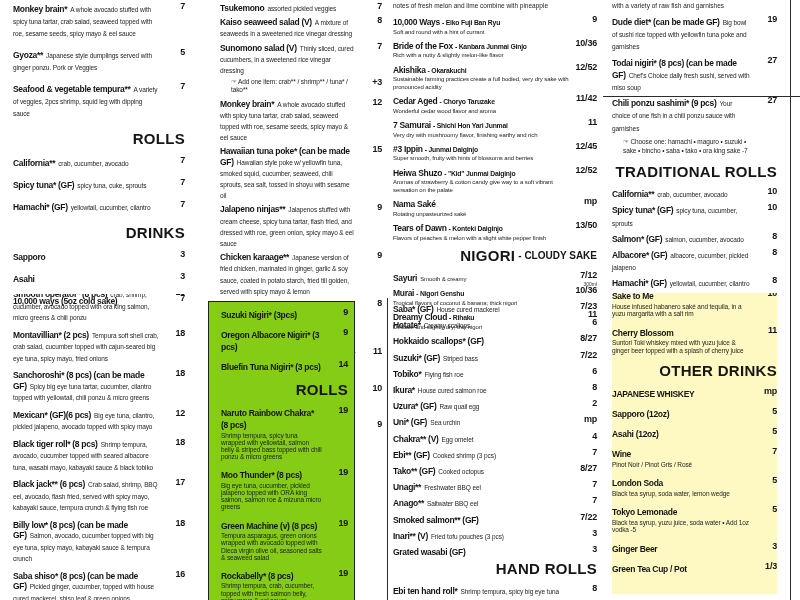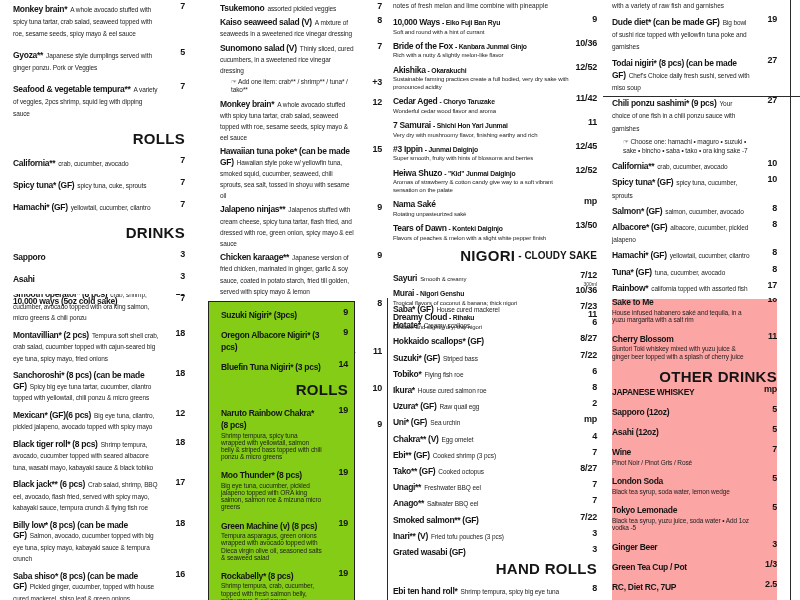--- a/index.html
+++ b/index.html
@@ -39,25 +39,25 @@
   #col3-top .item{margin-bottom:3px;line-height:9px;}
   #col3-top .ds{font-size:6px;line-height:7.4px;}
   #col3-top .h{margin:6px 0 7px;}
   #col3-bottom{left:393px;top:302px;width:204px;z-index:1;}
   #col3-bottom .item{margin-bottom:4px;line-height:9.2px;}
   #col3-bottom .h{margin:4px 0 7px;}
   
   #col4-top{left:612px;top:2px;width:165px;}
   #col4-top .item{margin-bottom:4px;line-height:9.2px;}
   #col4-top .h{margin:9px 0 7px;}
-  #col4-drinks{left:612px;top:299px;width:165px;height:301px;overflow:hidden;background:#fca5a5;z-index:2;}
+  #col4-drinks{left:612px;top:293px;width:165px;height:301px;overflow:hidden;background:#fef9c3;z-index:2;}
   #col4-drinks>.item:first-child{margin-top:-4px;}
   #col4-drinks .item{margin-bottom:8px;line-height:9px;}
   #col4-drinks .ds{line-height:7.5px;}
-  #col4-drinks .h{margin:9px 0 0;}
+  #col4-drinks .h{margin:9px 0 8px;}
   
   .vline{position:absolute;width:1px;background:#2b2b2b;z-index:3;}
   #vline-col3{left:387px;top:298px;height:302px;}
   #vline-right{left:790px;top:0;height:600px;}
   #hrule-col4{position:absolute;left:603px;top:96px;width:197px;height:1px;background:#2b2b2b;}
 </style>
 </head>
 <body>
 
 <div id="page">
@@ -150,20 +150,21 @@
       <div class="item"><span class="nm">Ebi ten hand roll*</span><span class="ds">Shrimp tempura, spicy big eye tuna tartar, cucumber</span><span class="pr">8</span></div>
     </div>
   <div id="col4-top" class="col">
       <div class="cont">with a variety of raw fish and garnishes</div>
       <div class="item"><span class="nm">Dude diet* (can be made GF)</span><span class="ds">Big bowl of sushi rice topped with yellowfin tuna poke and garnishes</span><span class="pr">19</span></div>
       <div class="item"><span class="nm">Todai nigiri* (8 pcs) (can be made GF)</span><span class="ds">Chef's Choice daily fresh sushi, served with miso soup</span><span class="pr">27</span></div>
       <div class="item"><span class="nm">Chili ponzu sashimi* (9 pcs)</span><span class="ds">Your choice of one fish in a chili ponzu sauce with garnishes</span><span class="pr">27</span></div>
       <div class="item subrow">
         <span class="ds">☞ Choose one: hamachi • maguro • suzuki • sake • bincho • saba • tako • ora king sake -7</span>
       </div>
+      <div class="h"><span>TRADITIONAL ROLLS</span></div>
       <div class="item"><span class="nm">California**</span><span class="ds">crab, cucumber, avocado</span><span class="pr">10</span></div>
       <div class="item"><span class="nm">Spicy tuna* (GF)</span><span class="ds">spicy tuna, cucumber, sprouts</span><span class="pr">10</span></div>
       <div class="item"><span class="nm">Salmon* (GF)</span><span class="ds">salmon, cucumber, avocado</span><span class="pr">8</span></div>
       <div class="item"><span class="nm">Albacore* (GF)</span><span class="ds">albacore, cucumber, pickled jalapeno</span><span class="pr">8</span></div>
       <div class="item"><span class="nm">Hamachi* (GF)</span><span class="ds">yellowtail, cucumber, cilantro</span><span class="pr">8</span></div>
       <div class="item"><span class="nm">Tuna* (GF)</span><span class="ds">tuna, cucumber, avocado</span><span class="pr">8</span></div>
       <div class="item"><span class="nm">Rainbow*</span><span class="ds">california topped with assorted fish</span><span class="pr">17</span></div>
       <div class="item"><span class="nm">Philly** (GF)</span><span class="ds">smoked salmon, cucumber, cream cheese</span><span class="pr">10</span></div>
       <div class="item"><span class="nm">Spider Roll**</span><span class="ds">Tempura soft shell crab, crab salad, cucumber, avocado, sprouts wrapped with soy paper</span><span class="pr">13</span></div>
       <div class="item"><span class="nm">Unagi**</span><span class="ds">BBQ eel, cucumber, avocado &amp; eel sauce</span><span class="pr">12</span></div>
@@ -175,18 +176,17 @@
       <div class="item"><span class="nm">Cherry Blossom</span><span class="ds">Suntori Toki whiskey mixed with yuzu juice &amp; ginger beer topped with a splash of cherry juice</span><span class="pr">11</span></div>
       <div class="h"><span>OTHER DRINKS</span></div>
       <div class="item"><span class="nm">JAPANESE WHISKEY</span><span class="pr">mp</span></div>
       <div class="item"><span class="nm">Sapporo (12oz)</span><span class="pr">5</span></div>
       <div class="item"><span class="nm">Asahi (12oz)</span><span class="pr">5</span></div>
       <div class="item"><span class="nm">Wine</span><span class="ds">Pinot Noir / Pinot Gris / Rosé</span><span class="pr">7</span></div>
       <div class="item"><span class="nm">London Soda</span><span class="ds">Black tea syrup, soda water, lemon wedge</span><span class="pr">5</span></div>
       <div class="item"><span class="nm">Tokyo Lemonade</span><span class="ds">Black tea syrup, yuzu juice, soda water • Add 1oz vodka -5</span><span class="pr">5</span></div>
       <div class="item"><span class="nm">Ginger Beer</span><span class="pr">3</span></div>
       <div class="item"><span class="nm">Green Tea Cup / Pot</span><span class="pr">1/3</span></div>
-      <div class="item"><span class="nm">RC, Diet RC, 7UP</span><span class="pr">2.5</span></div>
     </div>
   <div id="vline-col3" class="vline"></div>
   <div id="vline-right" class="vline"></div>
   <div id="hrule-col4"></div>
 </div>
 
 </body></html>

